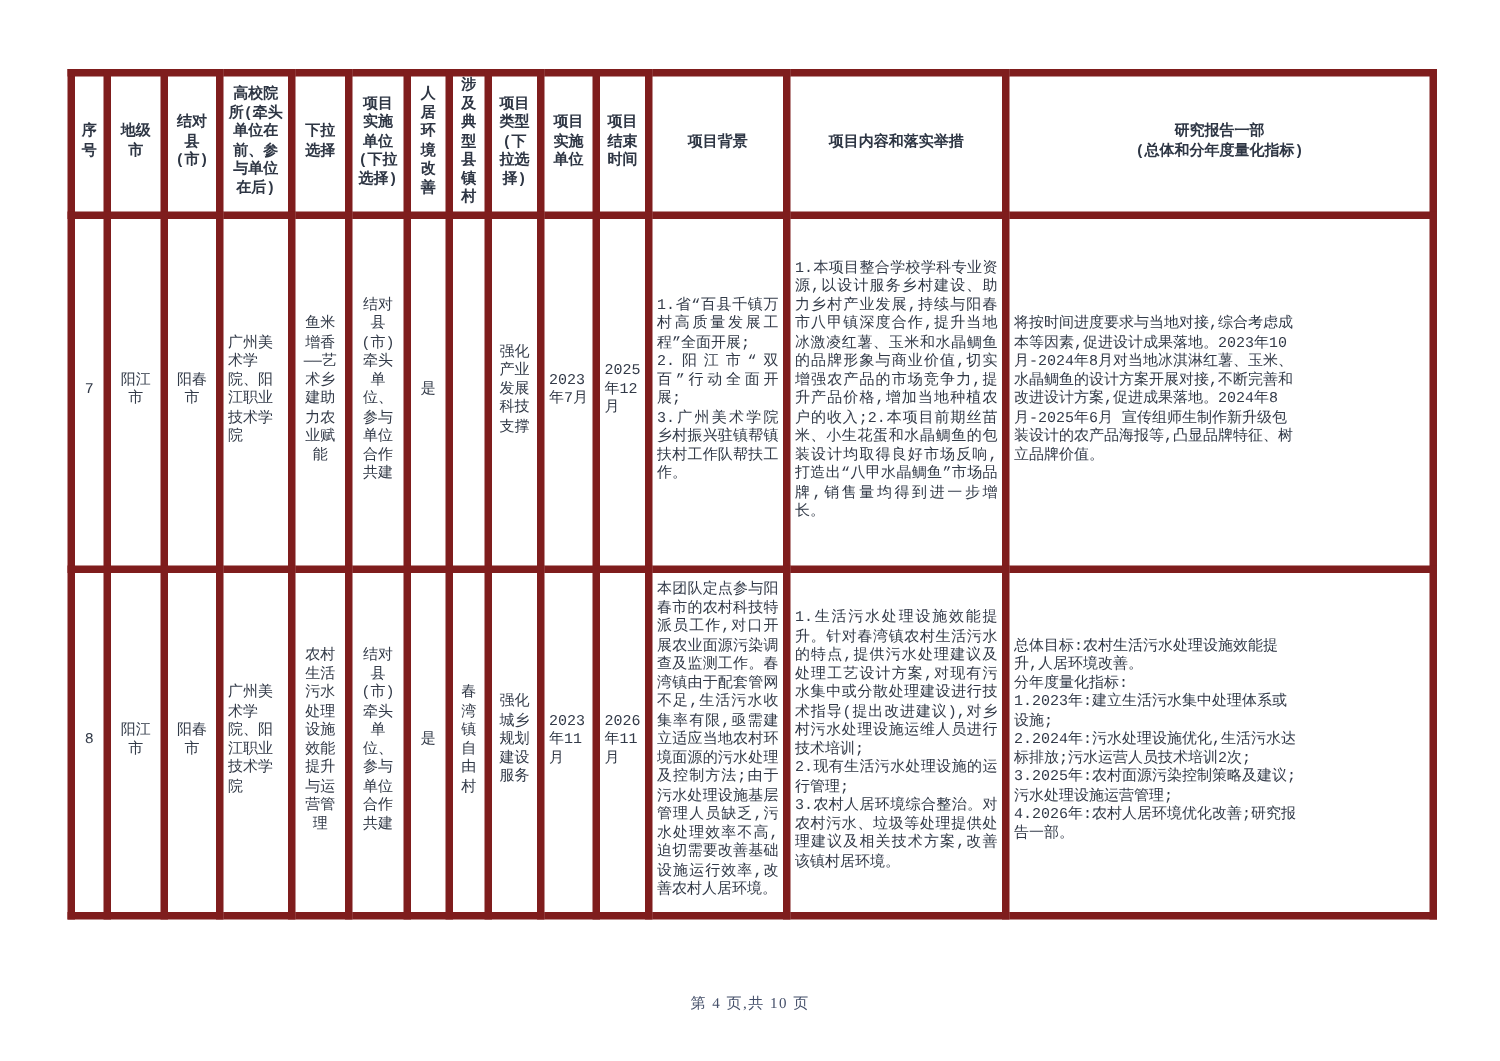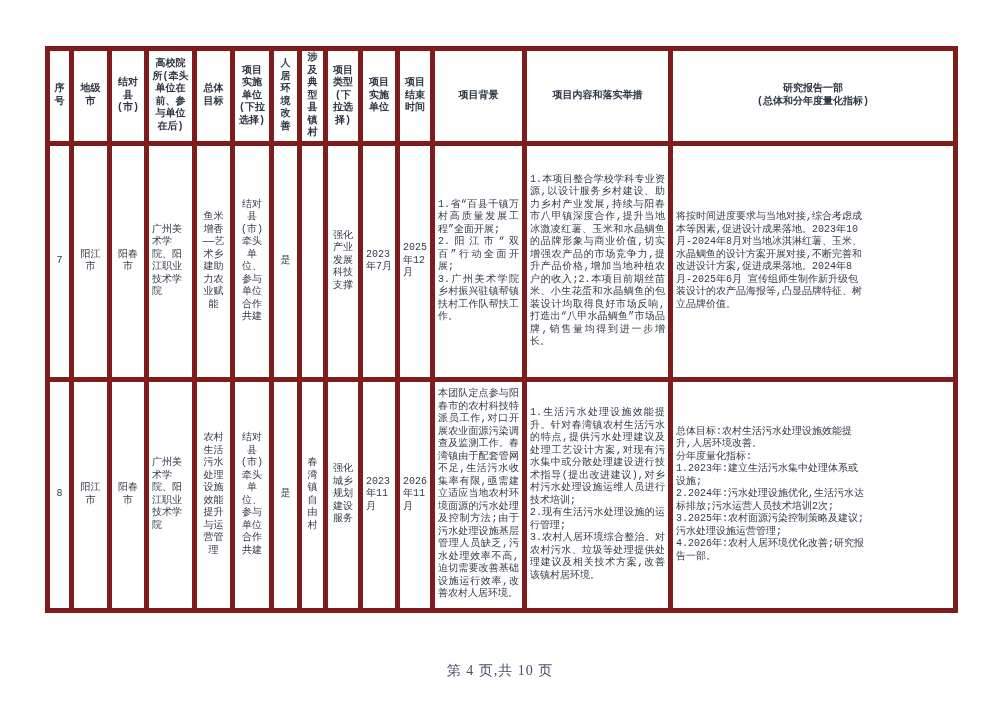--- a/index.html
+++ b/index.html
@@ -47,21 +47,21 @@
   td.c { text-align: center; }
   td.l { text-align: left; }
   td.j { text-align: justify; margin-top: 41px; }
   td.obj { text-align: left; padding-right: 88px; }
   .page-footer {
     position: absolute;
     left: 0;
     right: 0;
     top: 662px;
     text-align: center;
-    font-size: 14px;
+    font-size: 10px;
     color: #45506a;
     letter-spacing: 1px;
   }
 </style>
 </head>
 <body>
 
 <div class="page">
 
   <table class="main-table">
@@ -80,21 +80,21 @@
         <col style="width:92px">
       <col style="width:146px">
         <col style="width:285px">
     </colgroup>
     <thead>
       <tr class="header-row">
         <th>序号</th>
         <th>地级市</th>
         <th>结对县(市)</th>
         <th>高校院所(牵头单位在前、参与单位在后)</th>
-        <th>总体目标</th>
+        <th>下拉选择</th>
         <th>项目实施单位(下拉选择)</th>
         <th>人居环境改善</th>
         <th>涉及典型县镇村</th>
         <th>项目类型(下拉选择)</th>
         <th>项目实施单位</th>
         <th>项目结束时间</th>
         <th>项目背景</th>
         <th>项目内容和落实举措</th>
         <th>研究报告一部
 (总体和分年度量化指标)</th>

